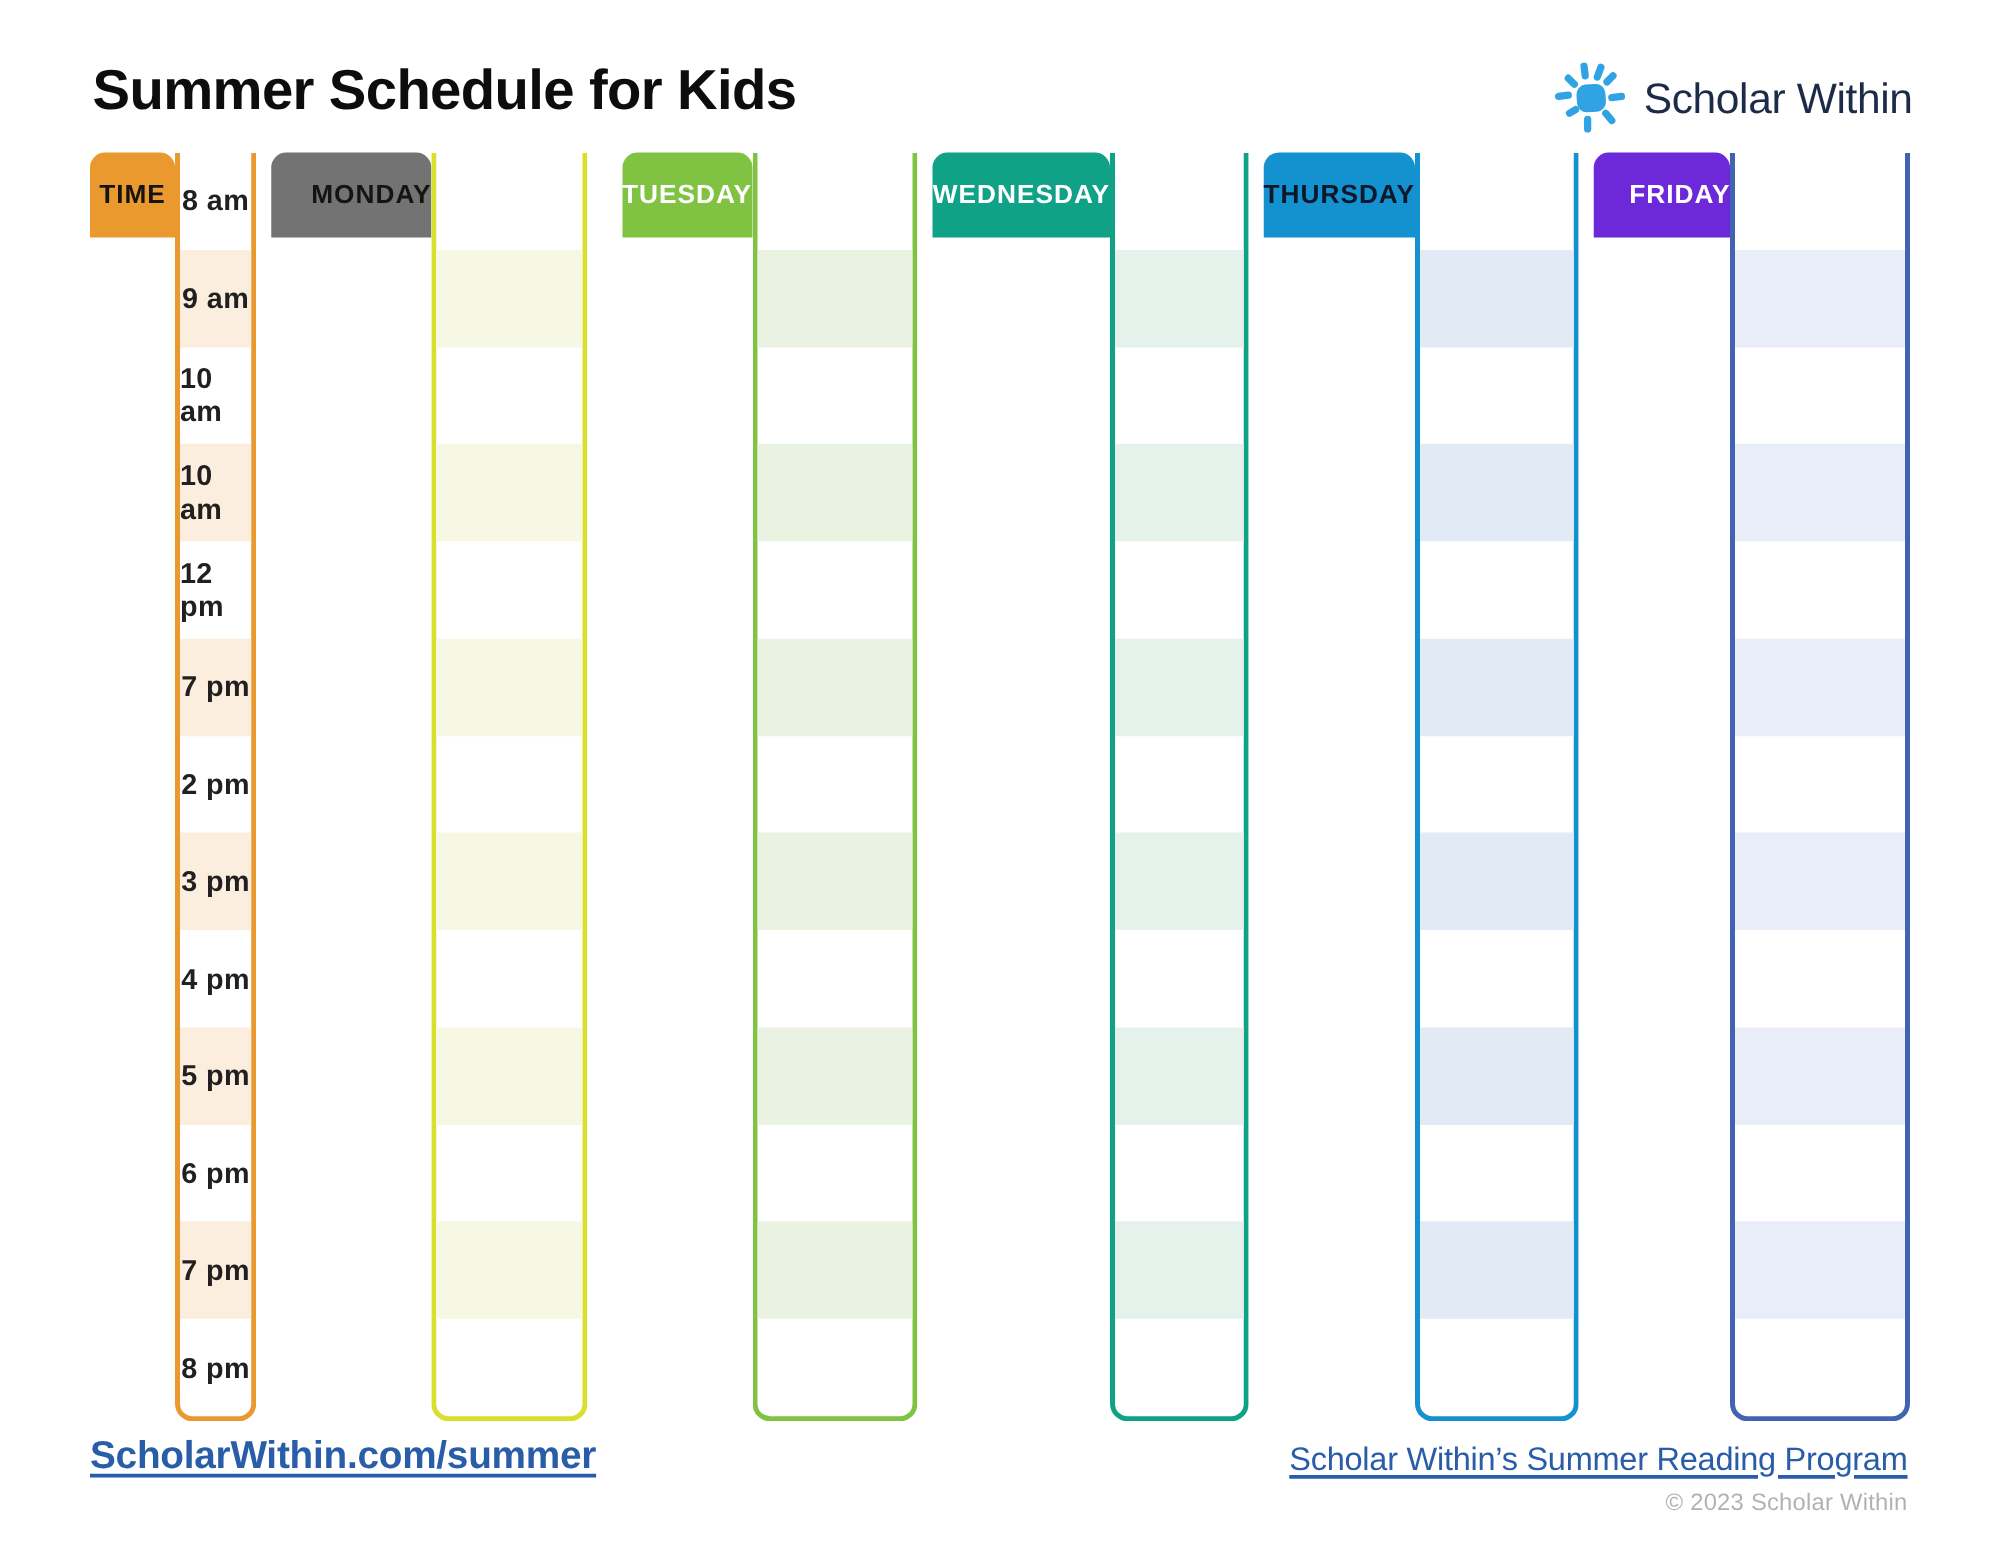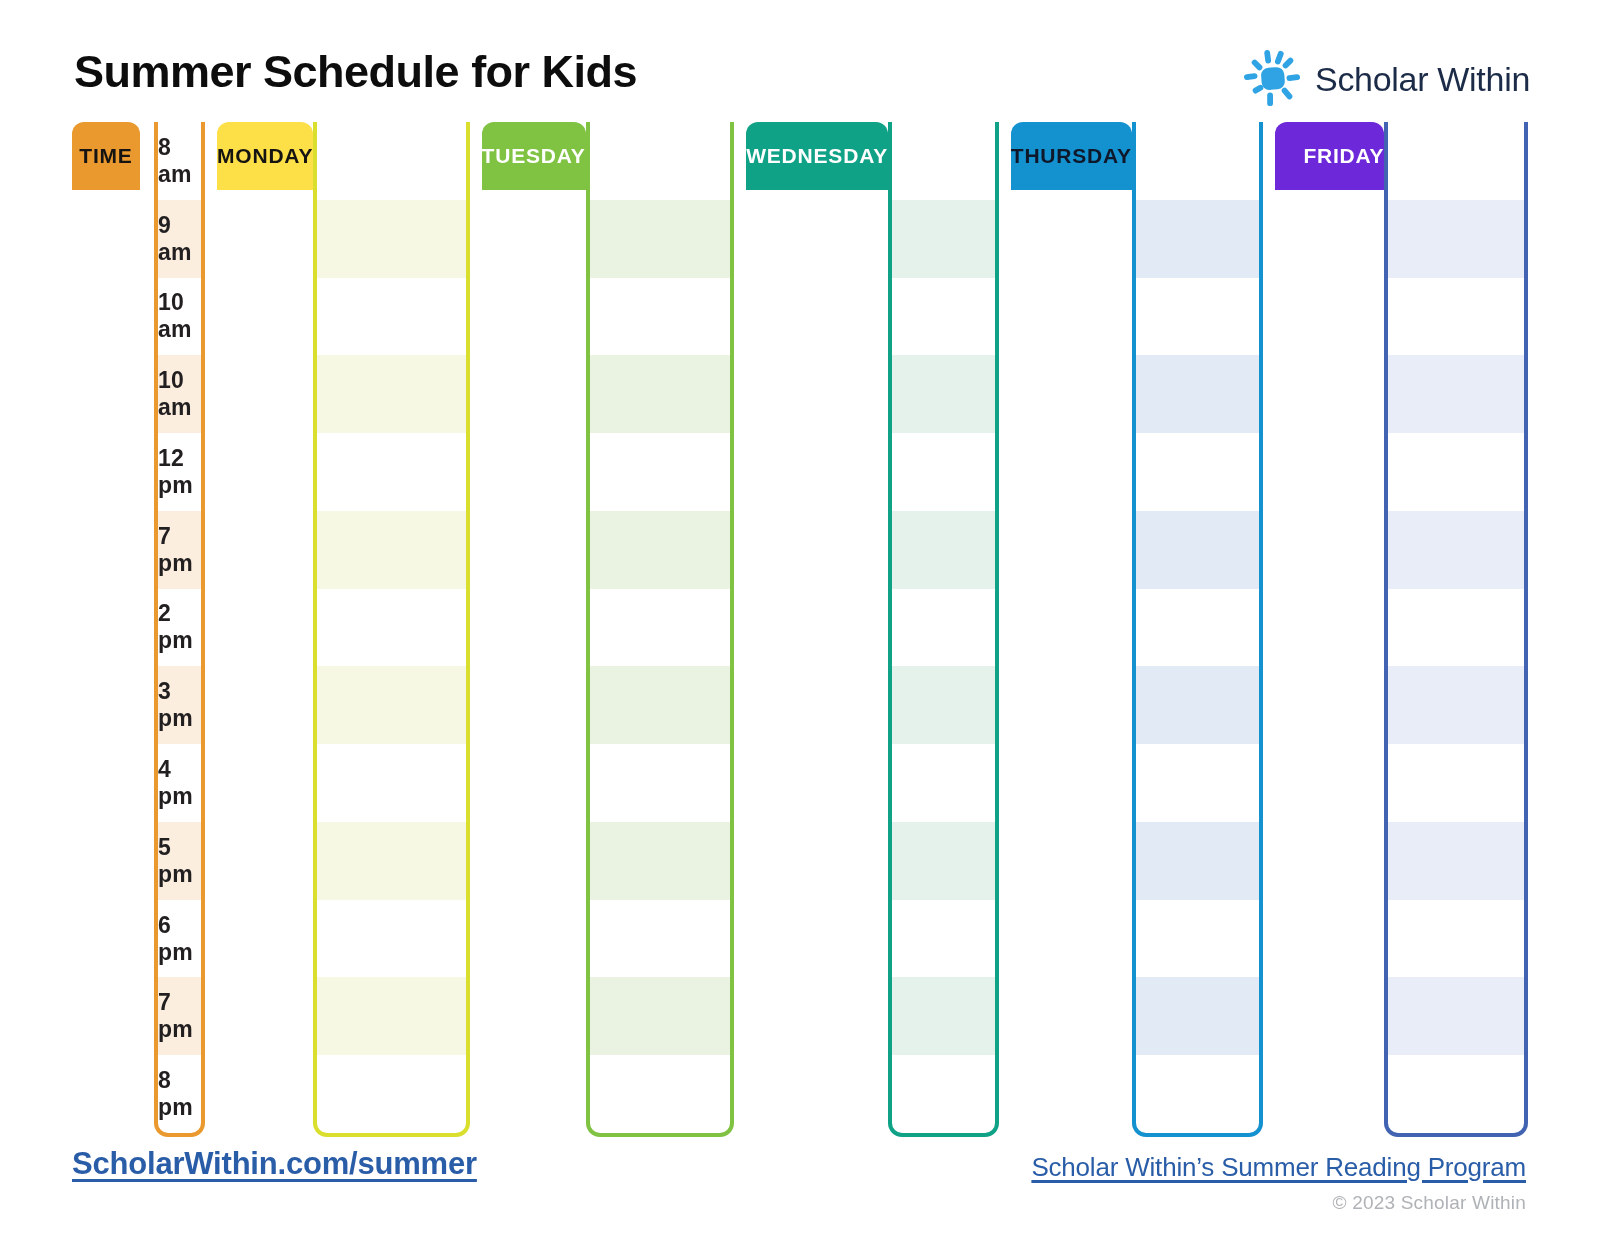--- a/index.html
+++ b/index.html
@@ -83,56 +83,56 @@
         <line x1="3" y1="28" x2="11" y2="27" stroke="#2FA3E3"></line>
       </g>
       <rect id="sun-core" x="18" y="18" width="24" height="23" rx="8" transform="rotate(-4 30 30)" fill="#2FA3E3"></rect>
     </svg>
     <span class="brand" style="color: rgb(28, 43, 71);">Scholar Within</span>
   </div>
 
   <div class="grid" id="grid">
       <div class="col col-time">
         <div class="col-header" style="background: rgb(233, 153, 46); color: rgb(22, 20, 19);">TIME</div>
-        <div class="col-body" style="border-color: rgb(233, 153, 46); margin-left: 14px;">
+        <div class="col-body" style="border-color: rgb(233, 153, 46);">
           <div class="cell time-cell">8 am</div>
           <div class="cell time-cell" style="background: rgb(252, 238, 223);">9 am</div>
           <div class="cell time-cell">10 am</div>
           <div class="cell time-cell" style="background: rgb(252, 238, 223);">10 am</div>
           <div class="cell time-cell">12 pm</div>
           <div class="cell time-cell" style="background: rgb(252, 238, 223);">7 pm</div>
           <div class="cell time-cell">2 pm</div>
           <div class="cell time-cell" style="background: rgb(252, 238, 223);">3 pm</div>
           <div class="cell time-cell">4 pm</div>
           <div class="cell time-cell" style="background: rgb(252, 238, 223);">5 pm</div>
           <div class="cell time-cell">6 pm</div>
           <div class="cell time-cell" style="background: rgb(252, 238, 223);">7 pm</div>
           <div class="cell time-cell">8 pm</div>
         </div>
       </div>
       <div class="col col-day">
-        <div class="col-header" style="background: #fde047; color: rgb(22, 20, 19);">MONDAY</div>
+        <div class="col-header" style="background: #737373; color: rgb(22, 20, 19); padding-left: 32px;">MONDAY</div>
         <div class="col-body" style="border-color: rgb(217, 223, 44);">
           <div class="cell"></div>
           <div class="cell" style="background: rgb(247, 248, 227);"></div>
           <div class="cell"></div>
           <div class="cell" style="background: rgb(247, 248, 227);"></div>
           <div class="cell"></div>
           <div class="cell" style="background: rgb(247, 248, 227);"></div>
           <div class="cell"></div>
           <div class="cell" style="background: rgb(247, 248, 227);"></div>
           <div class="cell"></div>
           <div class="cell" style="background: rgb(247, 248, 227);"></div>
           <div class="cell"></div>
           <div class="cell" style="background: rgb(247, 248, 227);"></div>
           <div class="cell"></div>
         </div>
       </div>
       <div class="col col-day">
-        <div class="col-header" style="background: rgb(128, 194, 66); color: rgb(255, 255, 255);">TUESDAY</div>
+        <div class="col-header" style="background: rgb(128, 194, 66); color: rgb(255, 255, 255); margin-left: 16px;">TUESDAY</div>
         <div class="col-body" style="border-color: rgb(128, 194, 66);">
           <div class="cell"></div>
           <div class="cell" style="background: rgb(234, 243, 225);"></div>
           <div class="cell"></div>
           <div class="cell" style="background: rgb(234, 243, 225);"></div>
           <div class="cell"></div>
           <div class="cell" style="background: rgb(234, 243, 225);"></div>
           <div class="cell"></div>
           <div class="cell" style="background: rgb(234, 243, 225);"></div>
           <div class="cell"></div>

